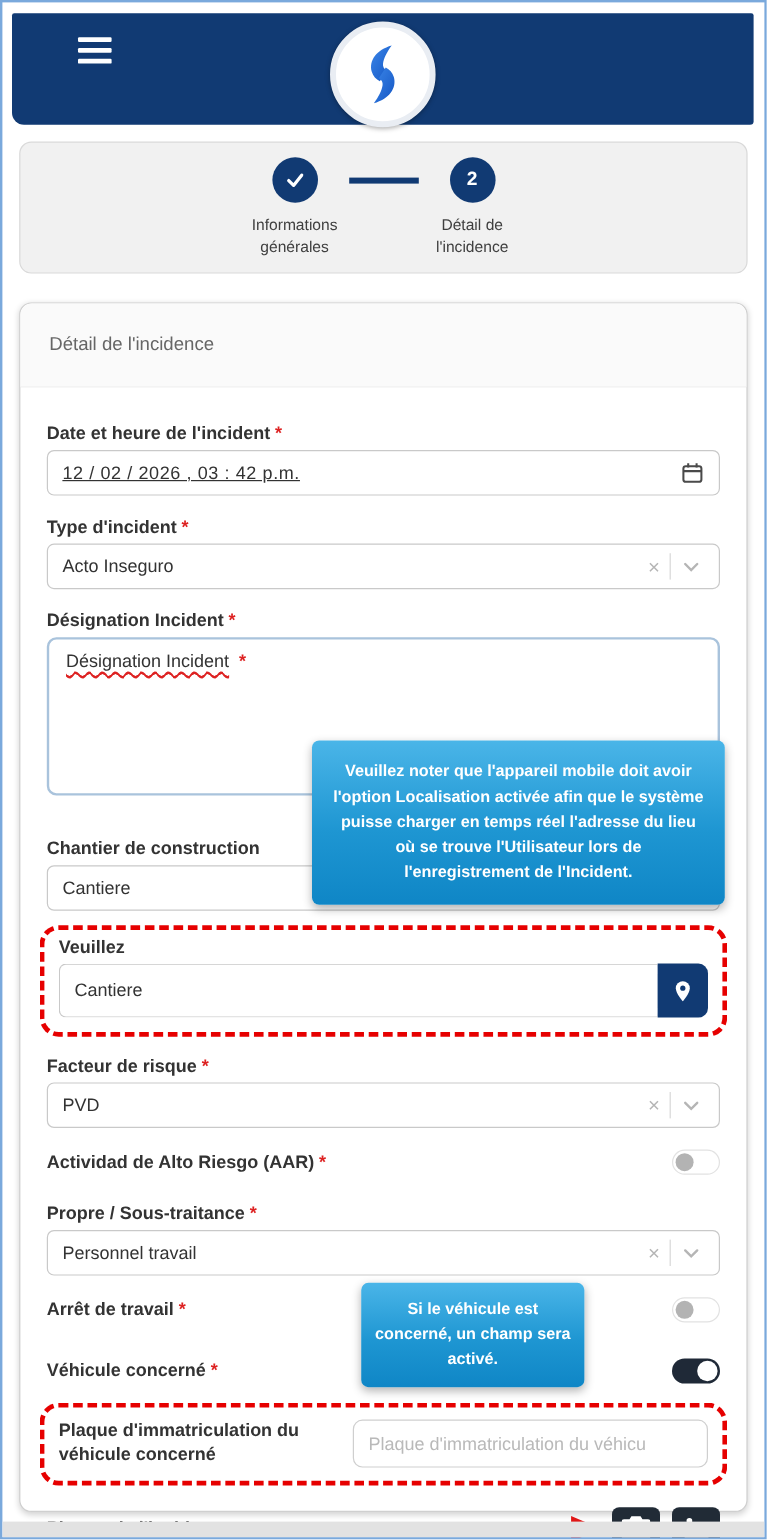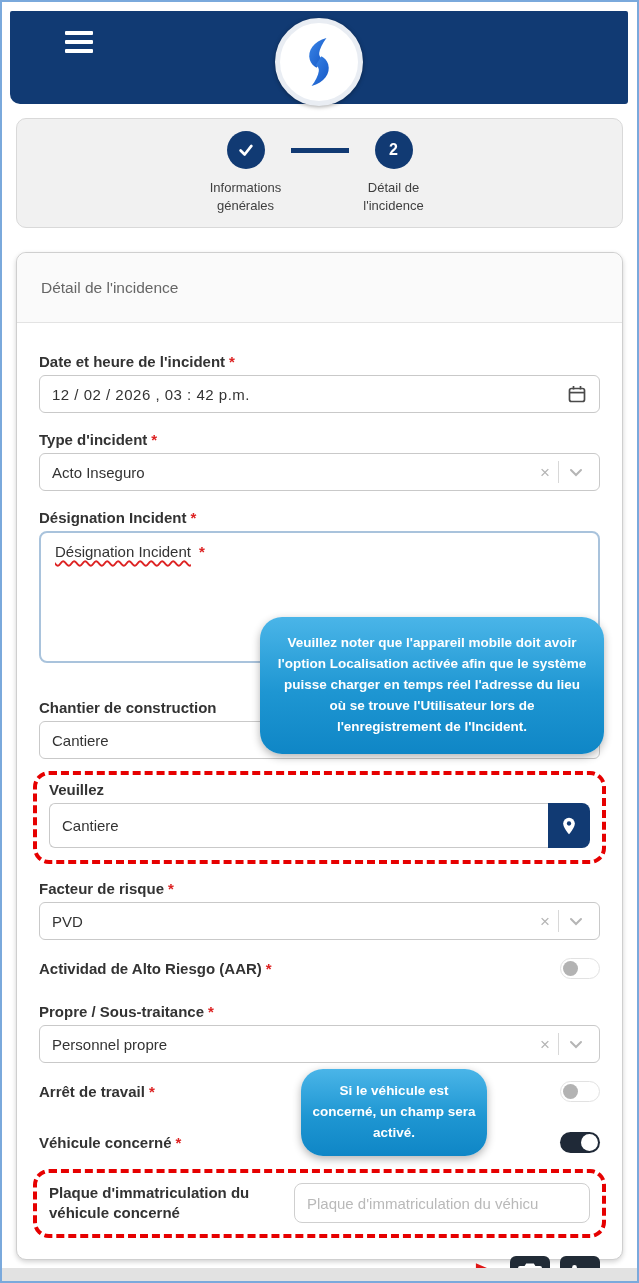--- a/index.html
+++ b/index.html
@@ -48,21 +48,21 @@
   .req { color:#d22; margin-left:4px; font-weight:bold; }
 
   .text-input, .select-box { height:38px; border:1px solid #c9c9c9; border-radius:6px;
         background:#fff; display:flex; align-items:center; padding:0 12px; font-size:15px; color:#333; }
   .sel-value { flex:1; }
   .sel-clear { color:#b5b5b5; font-size:17px; line-height:1; padding:0 8px; cursor:pointer; }
   .sel-div { width:1px; height:22px; background:#d8d8d8; }
   .sel-chev { padding:0 4px 0 10px; display:flex; align-items:center; cursor:pointer; }
 
   .datetime-box { justify-content:space-between; }
-  .datetime-value { letter-spacing:.5px; }
+  .datetime-value { letter-spacing:.5px;text-decoration:underline; }
 
   .textarea-box { height:132px; border:2px solid #a9c3dc; border-radius:8px; padding:10px 14px;
                   font-size:15px; color:#333; background:#fff; }
   .wavy { text-decoration: underline wavy #d22; text-decoration-thickness:2px; text-underline-offset:3px; }
 
   
   .dash-group { border:4px dashed #e60000; border-radius:16px; padding:6px 12px 12px 12px;
                 margin:2px -6px 16px -6px; }
   .addr-row { display:flex; height:45px; }
   .addr-input { flex:1; border:1px solid #c9c9c9; border-right:none; border-radius:6px 0 0 6px;
@@ -73,21 +73,21 @@
   .toggle-row { display:flex; align-items:center; justify-content:space-between; margin-bottom:24px; position:relative; }
   .toggle-row .f-label { margin-bottom:0; }
   .toggle { position:relative; width:40px; height:21px; border-radius:11px; cursor:pointer; flex:0 0 auto; }
   .toggle.off { background:#fff; border:1px solid #e2e2e2; }
   .toggle.off .knob { position:absolute; left:2px; top:2px; width:15px; height:15px; border-radius:50%; background:#b3b3b3; }
   .toggle.on { background:#1f2937; }
   .toggle.on .knob { position:absolute; right:2px; top:2px; width:17px; height:17px; border-radius:50%; background:#fff; }
 
   
   .tip { position:absolute; z-index:6; background:linear-gradient(180deg,#4ab5e8 0%, #1e96d2 55%, #0f86c6 100%);
-         border-radius:22px; color:#fff; text-align:center; font-size:13.5px; line-height:1.55;
+         border-radius:6px; color:#fff; text-align:center; font-size:13.5px; line-height:1.55;
          padding:16px 16px; box-shadow:0 3px 8px rgba(0,0,0,.3); font-weight:600; }
   .tip b { font-weight:bold; }
   .tip1 { right:-4px; top:calc(100% - 46px); width:344px; }
   .tip2 { left:262px; top:-12px; width:186px; padding:12px 10px; }
 
   
   .plate-group { display:flex; align-items:center; }
   .plate-label { flex:1; font-size:15px; font-weight:bold; color:#333; line-height:1.35; padding-right:12px; }
   .plate-input { width:296px; height:40px; border:1px solid #cfcfcf; border-radius:8px;
                  font-size:15px; padding:0 12px; color:#333; outline:none; }
@@ -246,21 +246,21 @@
         <div class="toggle off">
             <div class="knob"></div>
           </div>
       </div>
 
       <div class="field">
         <div class="f-label">
           <span>Propre / Sous-traitance</span><span class="req">*</span>
         </div>
         <div class="select-box">
-          <span class="sel-value">Personnel propre</span>
+          <span class="sel-value">Personnel travail</span>
           <span class="sel-clear">×</span>
           <span class="sel-div"></span>
           <span class="sel-chev">
             <svg width="14" height="9" viewBox="0 0 14 9">
                 <polyline points="2,2 7,7 12,2" fill="none" stroke="#b5b5b5" stroke-width="2" stroke-linecap="round"></polyline>
               </svg>
           </span>
         </div>
       </div>
 

